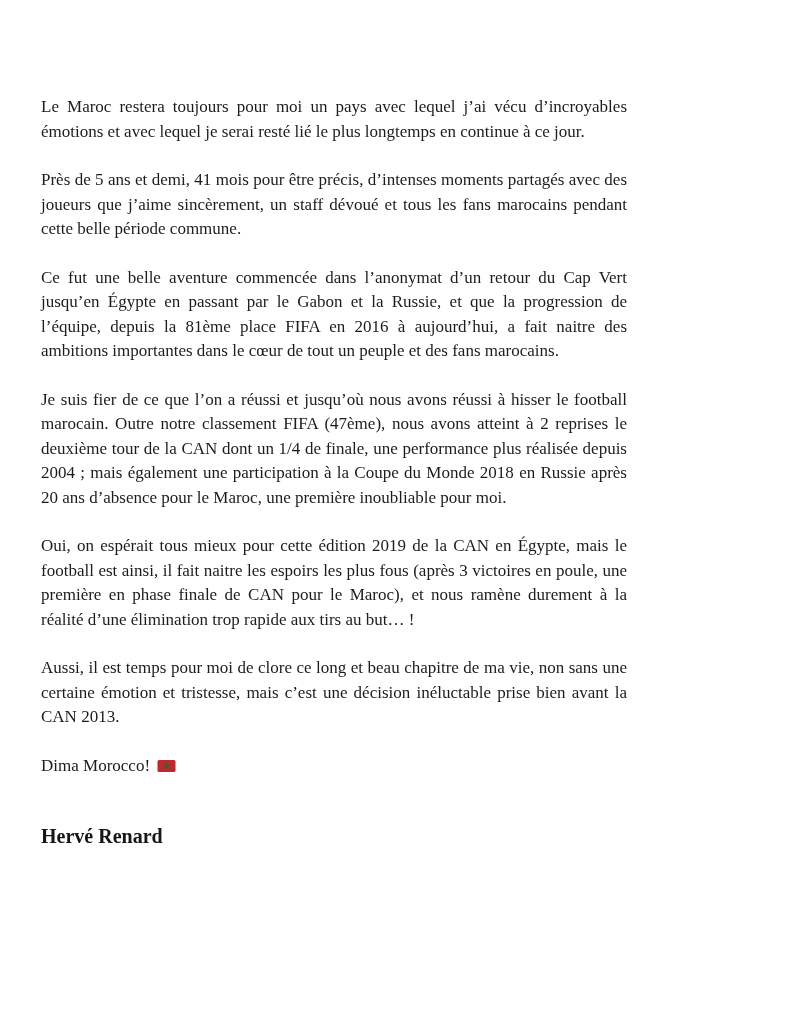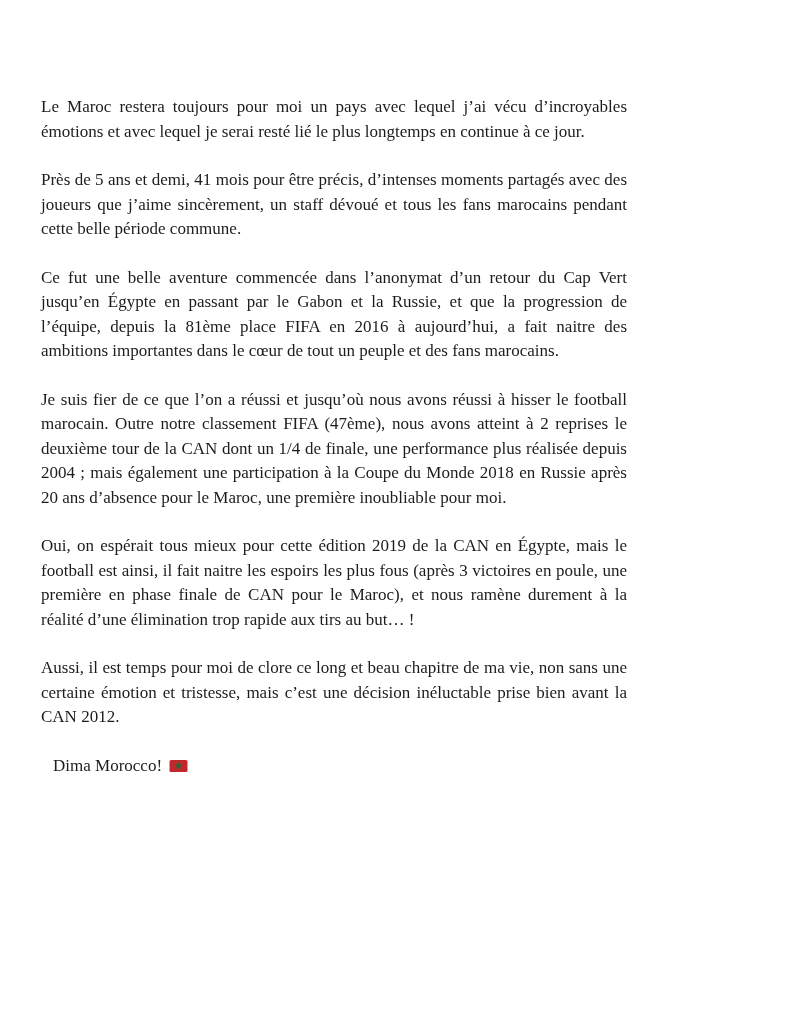--- a/index.html
+++ b/index.html
@@ -21,21 +21,21 @@
     font-family: "Liberation Serif", "DejaVu Serif", serif;
     font-size: 17px;
     line-height: 24.5px;
     color: #1c1c1c;
   }
   .letter-body p.para {
     margin: 0 0 24px 0;
     text-align: justify;
   }
   .closing-line {
-    margin: 0 0 24px 12px;
+    margin: 0 0 24px 0;
     text-align: left;
     white-space: nowrap;
   }
   .closing-line .flag {
     display: inline-block;
     vertical-align: -2px;
     margin-left: 7px;
   }
   .signature {
     margin: 46px 0 0 0;
@@ -49,22 +49,23 @@
 <body>
 
 <div class="page">
 
   <div class="letter-body">
       <p class="para">Le Maroc restera toujours pour moi un pays avec lequel j’ai vécu d’incroyables émotions et avec lequel je serai resté lié le plus longtemps en continue à ce jour.</p>
       <p class="para">Près de 5 ans et demi, 41 mois pour être précis, d’intenses moments partagés avec des joueurs que j’aime sincèrement, un staff dévoué et tous les fans marocains pendant cette belle période commune.</p>
       <p class="para">Ce fut une belle aventure commencée dans l’anonymat d’un retour du Cap Vert jusqu’en Égypte en passant par le Gabon et la Russie, et que la progression de l’équipe, depuis la 81ème place FIFA en 2016 à aujourd’hui, a fait naitre des ambitions importantes dans le cœur de tout un peuple et des fans marocains.</p>
       <p class="para">Je suis fier de ce que l’on a réussi et jusqu’où nous avons réussi à hisser le football marocain. Outre notre classement FIFA (47ème), nous avons atteint à 2 reprises le deuxième tour de la CAN dont un 1/4 de finale, une performance plus réalisée depuis 2004&nbsp;; mais également une participation à la Coupe du Monde 2018 en Russie après 20 ans d’absence pour le Maroc, une première inoubliable pour moi.</p>
       <p class="para">Oui, on espérait tous mieux pour cette édition 2019 de la CAN en Égypte, mais le football est ainsi, il fait naitre les espoirs les plus fous (après 3 victoires en poule, une première en phase finale de CAN pour le Maroc), et nous ramène durement à la réalité d’une élimination trop rapide aux tirs au but…&nbsp;!</p>
-      <p class="para">Aussi, il est temps pour moi de clore ce long et beau chapitre de ma vie, non sans une certaine émotion et tristesse, mais c’est une décision inéluctable prise bien avant la CAN 2012.</p>
+      <p class="para">Aussi, il est temps pour moi de clore ce long et beau chapitre de ma vie, non sans une certaine émotion et tristesse, mais c’est une décision inéluctable prise bien avant la CAN 2013.</p>
     </div>
 
   <p class="closing-line"><span>Dima Morocco!</span><svg class="flag" width="19" height="14" viewBox="0 0 19 14" aria-hidden="true">
       <rect x="0.5" y="1" width="18" height="12" rx="1.5" fill="#c1272d"></rect>
       <path d="M9.5 3 L10.5 5.62 L13.3 5.76 L11.12 7.53 L11.85 10.24 L9.5 8.7 L7.15 10.24 L7.88 7.53 L5.7 5.76 L8.5 5.62 Z" fill="#1f6b35"></path>
     </svg></p>
 
+  <p class="signature">Hervé Renard</p>
 
 </div>
 
 </body></html>

